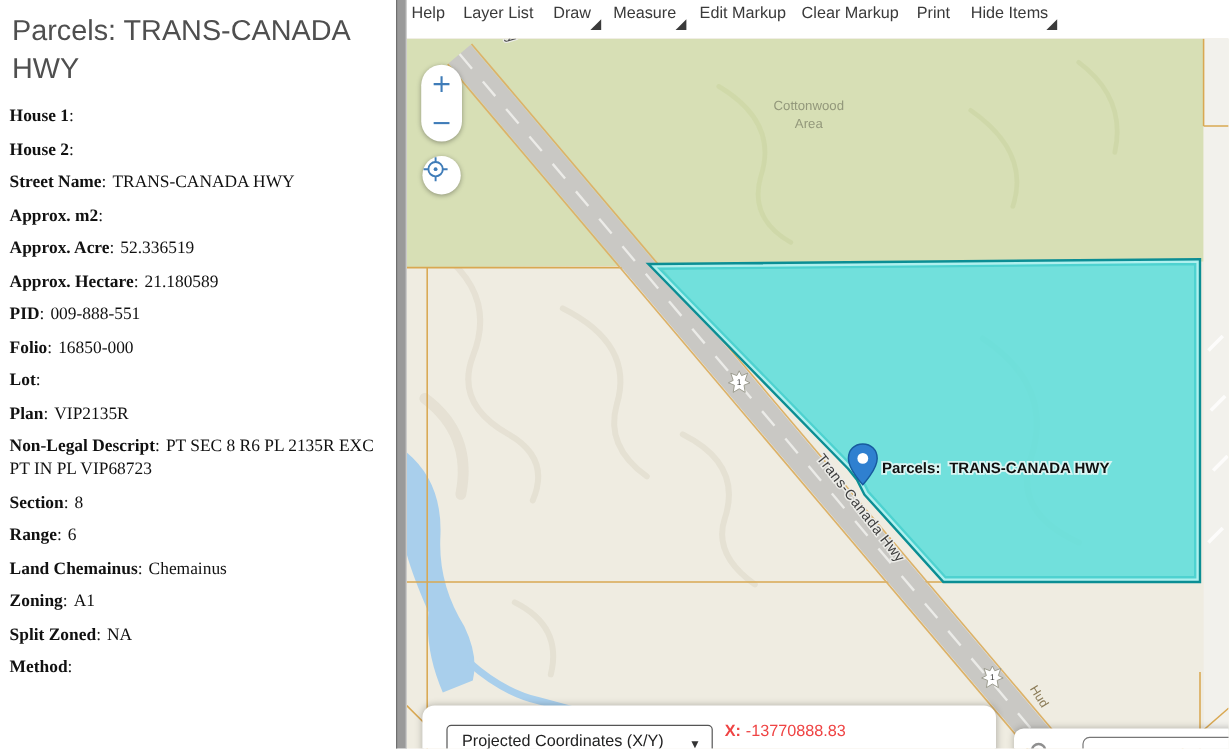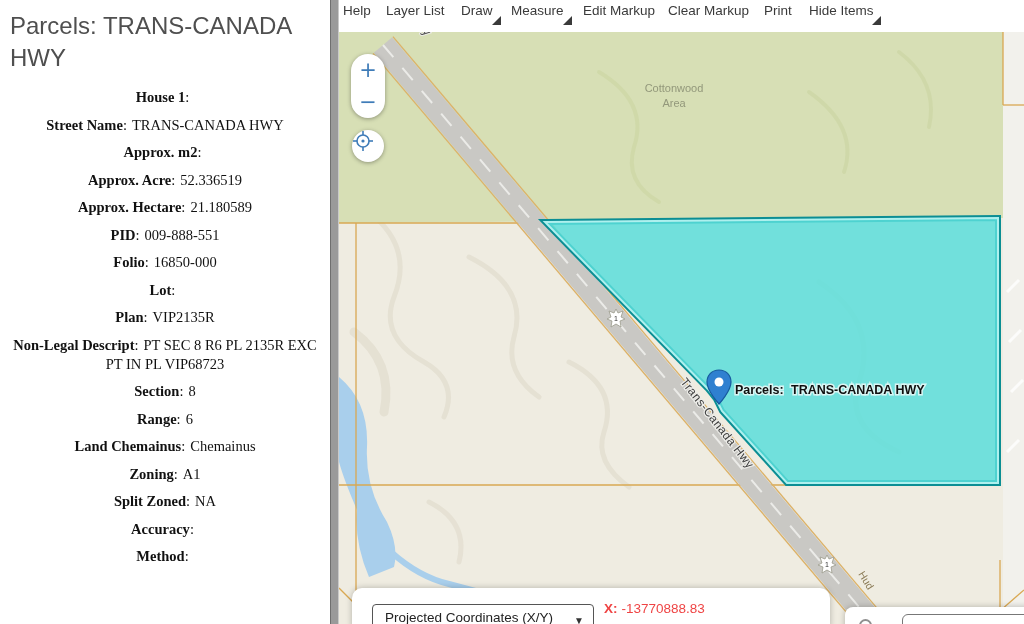--- a/index.html
+++ b/index.html
@@ -5,21 +5,21 @@
   html,body{margin:0;padding:0;background:#ffffff;}
   #app{position:relative;width:1024px;height:624px;overflow:hidden;background:#fff;
        font-family:"Liberation Sans",sans-serif;}
 
   
   #sidebar{position:absolute;left:0;top:0;width:330px;height:624px;background:#fff;
            overflow:hidden;}
   .sb-title{margin:10px 10px 14px 10px;color:#4f4f4f;
             font-size:24px;line-height:32px;font-family:"Liberation Sans",sans-serif;}
   .sb-fields{padding:0 8px 0 8px;font-family:"Liberation Serif",serif;font-size:14.5px;color:#111;}
-  .frow{margin:0 0 8.5px 0;line-height:19px;text-align:center;}
+  .frow{margin:0 0 8.5px 0;line-height:19px;}
   .fl{font-weight:bold;}
   .fl::after{content:":";font-weight:normal;}
   .fv{margin-left:5px;}
 
   
   #divider{position:absolute;left:330px;top:0;width:9px;height:624px;background:#9a9a9a;
            border-left:1px solid #6f6f6f;border-right:1px solid #c9c9c9;box-sizing:border-box;}
 
   
   #menubar{position:absolute;left:339px;top:0;width:685px;height:32px;background:#ffffff;}
@@ -62,35 +62,35 @@
 </style>
 </head>
 <body>
 
 <div id="app">
 
   <div id="sidebar">
     <div class="sb-title">Parcels: TRANS-CANADA HWY</div>
     <div class="sb-fields">
       <p class="frow"><span class="fl">House 1</span><span class="fv"></span></p>
+      <p class="frow"><span class="fl">House 2</span><span class="fv"></span></p>
       <p class="frow"><span class="fl">Street Name</span><span class="fv">TRANS-CANADA HWY</span></p>
       <p class="frow"><span class="fl">Approx. m2</span><span class="fv"></span></p>
       <p class="frow"><span class="fl">Approx. Acre</span><span class="fv">52.336519</span></p>
       <p class="frow"><span class="fl">Approx. Hectare</span><span class="fv">21.180589</span></p>
       <p class="frow"><span class="fl">PID</span><span class="fv">009-888-551</span></p>
       <p class="frow"><span class="fl">Folio</span><span class="fv">16850-000</span></p>
       <p class="frow"><span class="fl">Lot</span><span class="fv"></span></p>
       <p class="frow"><span class="fl">Plan</span><span class="fv">VIP2135R</span></p>
       <p class="frow"><span class="fl">Non-Legal Descript</span><span class="fv">PT SEC 8 R6 PL 2135R EXC PT IN PL VIP68723</span></p>
       <p class="frow"><span class="fl">Section</span><span class="fv">8</span></p>
       <p class="frow"><span class="fl">Range</span><span class="fv">6</span></p>
       <p class="frow"><span class="fl">Land Chemainus</span><span class="fv">Chemainus</span></p>
       <p class="frow"><span class="fl">Zoning</span><span class="fv">A1</span></p>
       <p class="frow"><span class="fl">Split Zoned</span><span class="fv">NA</span></p>
-      <p class="frow"><span class="fl">Accuracy</span><span class="fv"></span></p>
       <p class="frow"><span class="fl">Method</span><span class="fv"></span></p>
 
     </div>
 
   </div>
 
   <div id="divider"></div>
 
   <div id="menubar">
     <div class="menu-item" style="left:4px">Help</div>

